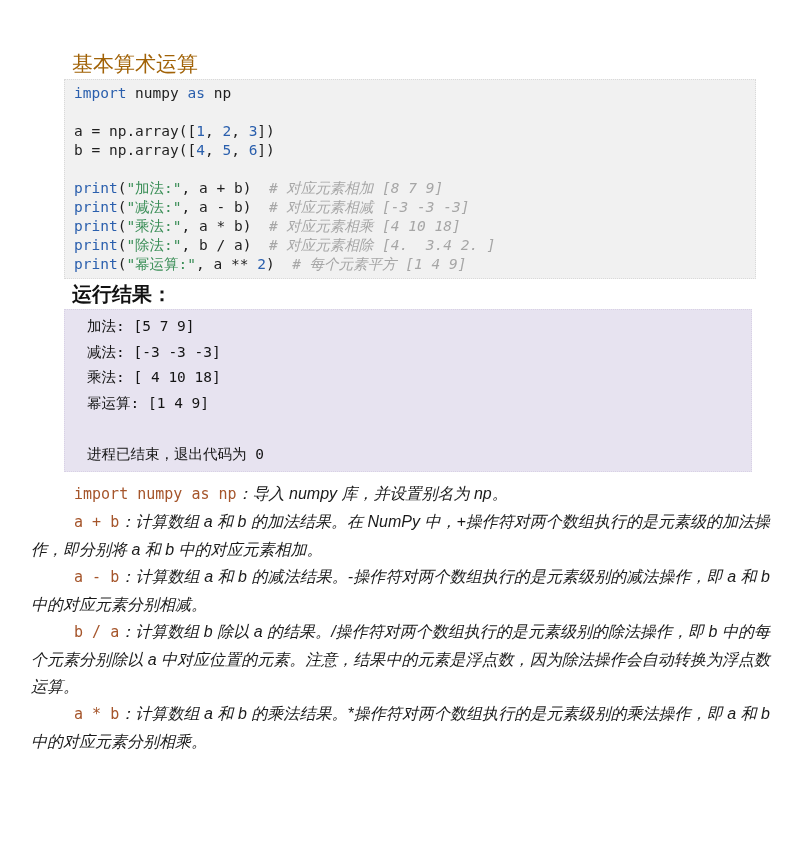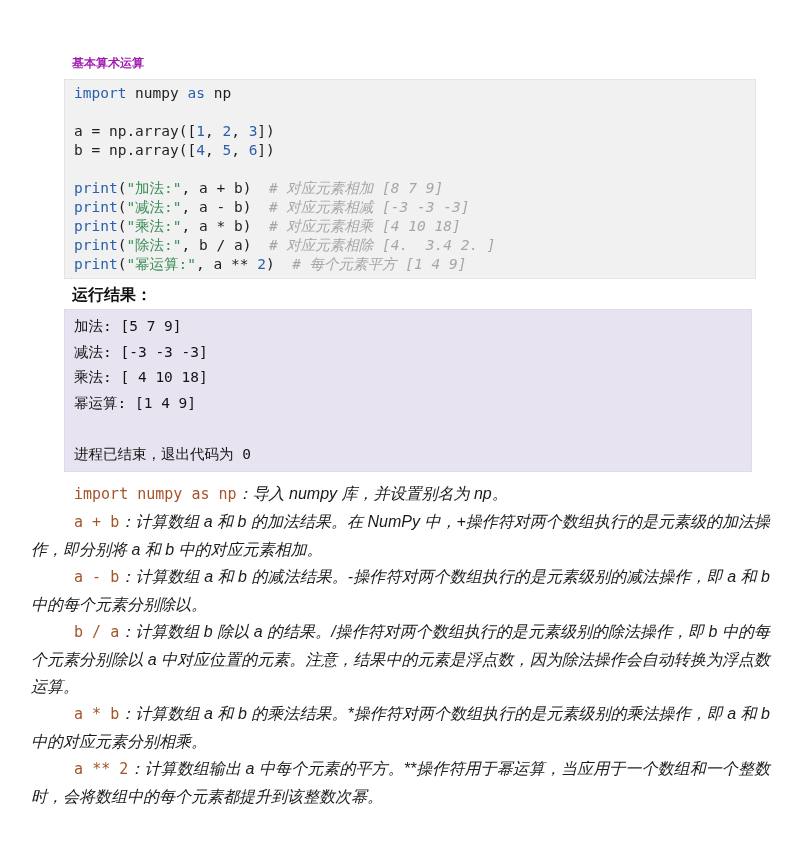--- a/index.html
+++ b/index.html
@@ -12,53 +12,53 @@
     font-family: "Liberation Sans", "DejaVu Sans", sans-serif;
     color: #1c1c1c;
   }
   .page {
     box-sizing: border-box;
     width: 800px;
     height: 859px;
     padding: 55px 30px 0 31px;
   }
   .heading {
-    font-size: 12px;
+    font-size: 21px;
     line-height: 17px;
-    font-weight: bold;
-    color: #a21caf;
+    font-weight: normal;
+    color: #a16207;
     margin: 0 0 7px 41px;
   }
   .code-block {
     margin: 0 14px 7px 33px;
     background: var(--code-bg, #f1f1f1);
     border: 1px dotted var(--code-border, #d9d9d9);
     padding: 4px 9px;
     font-family: "DejaVu Sans Mono", "Liberation Mono", monospace;
     font-size: 14.5px;
     line-height: 19px;
   }
   .cl { white-space: pre; }
   .t-kw   { color: var(--keyword, #2a5fad); }
   .t-num  { color: var(--number, #2a5fad); }
   .t-str  { color: var(--string, #3a8e57); }
   .t-com  { color: var(--comment, #a6a6a6); font-style: italic; }
   .t-plain{ color: #1f1f1f; }
   .result-label {
-    font-size: 16px;
+    font-size: 20px;
     line-height: 17px;
     font-weight: bold;
     color: #111111;
     margin: 0 0 6px 41px;
   }
   .output-block {
     margin: 0 18px 8px 33px;
     background: var(--output-bg, #e7e3f0);
     border: 1px dotted var(--output-border, #d8d1e5);
-    padding: 4px 9px;
+    padding: 4px 22px;
     font-family: "DejaVu Sans Mono", "Liberation Mono", monospace;
     font-size: 14.5px;
     line-height: 25.5px;
     color: #141414;
   }
   .ol { white-space: pre; }
   .explanations p {
     margin: 0;
     font-size: 16px;
     line-height: 27px;
@@ -99,18 +99,17 @@
       <div class="ol">减法: [-3 -3 -3]</div>
       <div class="ol">乘法: [ 4 10 18]</div>
       <div class="ol">幂运算: [1 4 9]</div>
       <div class="ol">&nbsp;</div>
       <div class="ol">进程已结束，退出代码为 0</div>
     </div>
 
   <div class="explanations">
     <p><span class="t-code">import numpy as np</span><span class="t-text">：导入 numpy 库，并设置别名为 np。</span></p>
     <p><span class="t-code">a + b</span><span class="t-text">：计算数组 a 和 b 的加法结果。在 NumPy 中，+操作符对两个数组执行的是元素级的加法操作，即分别将 a 和 b 中的对应元素相加。</span></p>
-    <p><span class="t-code">a - b</span><span class="t-text">：计算数组 a 和 b 的减法结果。-操作符对两个数组执行的是元素级别的减法操作，即 a 和 b 中的每个元素分别除以。</span></p>
+    <p><span class="t-code">a - b</span><span class="t-text">：计算数组 a 和 b 的减法结果。-操作符对两个数组执行的是元素级别的减法操作，即 a 和 b 中的对应元素分别相减。</span></p>
     <p><span class="t-code">b / a</span><span class="t-text">：计算数组 b 除以 a 的结果。/操作符对两个数组执行的是元素级别的除法操作，即 b 中的每个元素分别除以 a 中对应位置的元素。注意，结果中的元素是浮点数，因为除法操作会自动转换为浮点数运算。</span></p>
     <p><span class="t-code">a * b</span><span class="t-text">：计算数组 a 和 b 的乘法结果。*操作符对两个数组执行的是元素级别的乘法操作，即 a 和 b 中的对应元素分别相乘。</span></p>
-    <p><span class="t-code">a ** 2</span><span class="t-text">：计算数组输出 a 中每个元素的平方。**操作符用于幂运算，当应用于一个数组和一个整数时，会将数组中的每个元素都提升到该整数次幂。</span></p>
   </div>
 </div>
 
 </body></html>

